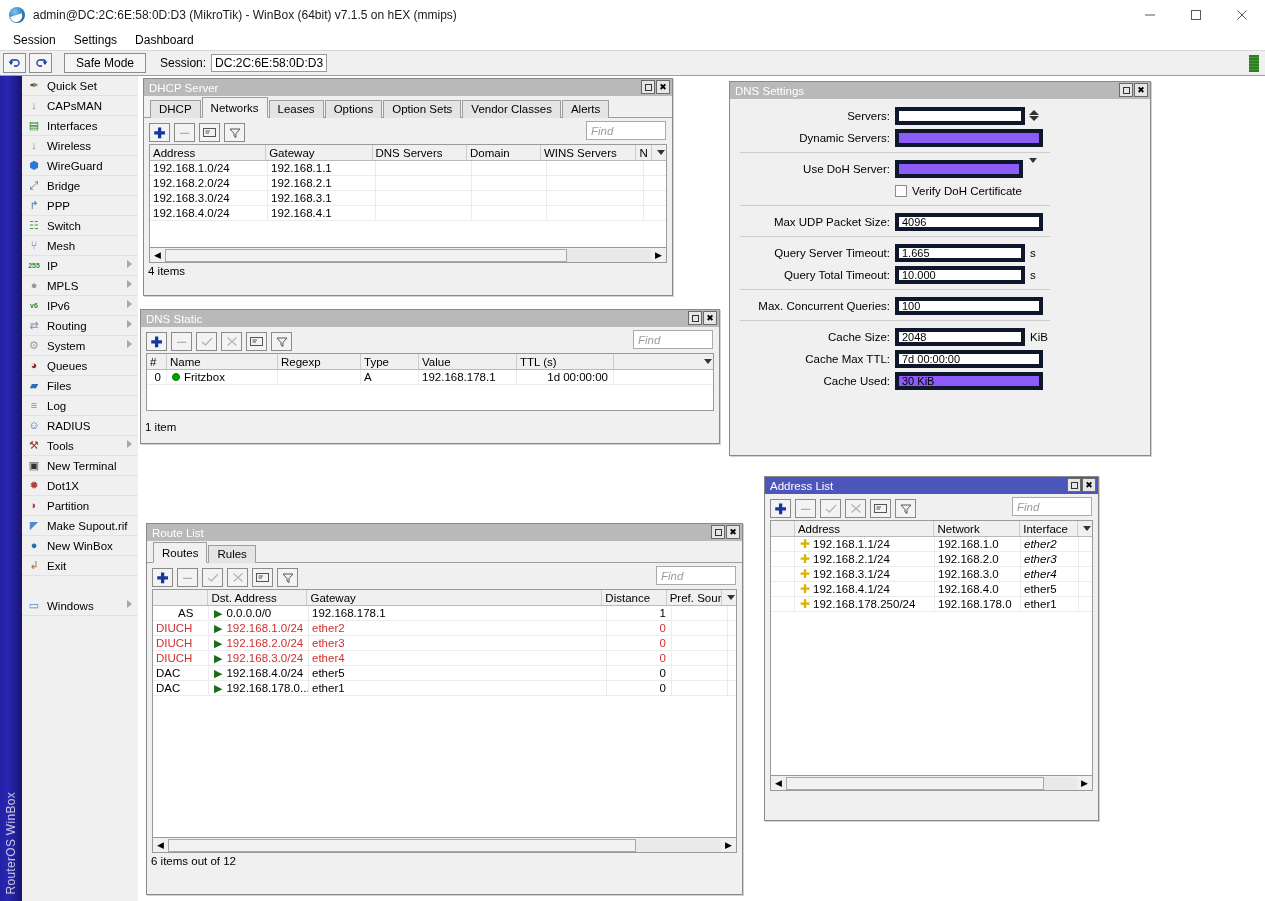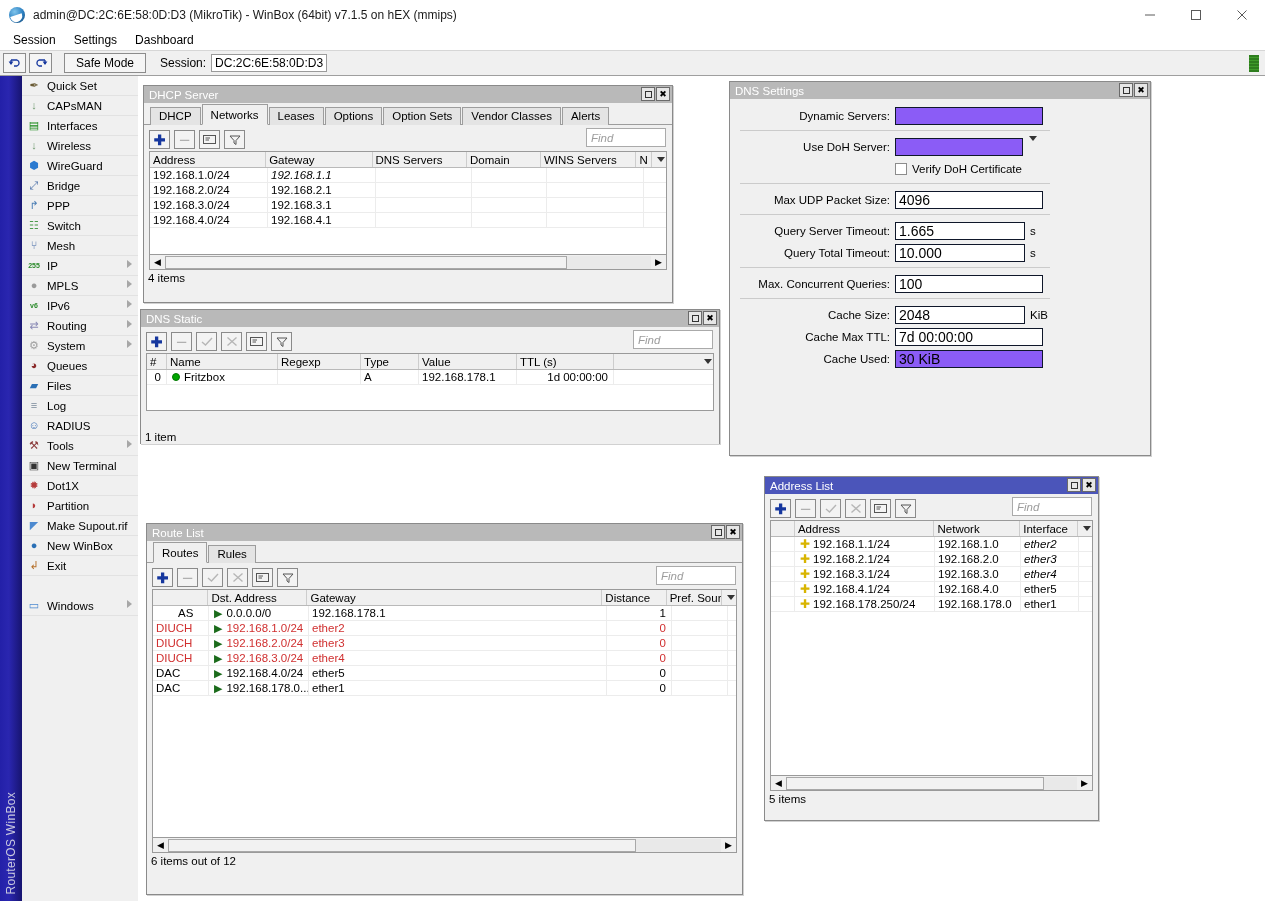--- a/index.html
+++ b/index.html
@@ -166,22 +166,22 @@
               background: #f0f0f0; font-size: 9px; }
   .hs-track { flex: 1; height: 13px; background: #e9e9e9; display: flex; }
   .hs-thumb { background: #f2f2f2; border: 1px solid #a8a8a8; height: 13px; }
   .statusbar { height: 15px; font-size: 11.5px; display: flex; align-items: center;
                padding-left: 4px; background: #f0f0f0; }
 
   
   .frow { display: flex; align-items: center; height: 21px; margin-bottom: 1px; }
   .flabel { font-size: 11.5px; text-align: right; padding-right: 5px; }
   .finput {
-    height: 18px; border: 1px solid #0f172a; background: #ffffff;
-    font-size: 14px; padding: 0 3px; display: flex; align-items: center;
+    height: 18px; border: 4px solid #0f172a; background: #ffffff;
+    font-size: 11px; padding: 0 3px; display: flex; align-items: center;
   }
   .finput.ro { background: #8b5cf6; }
   .funit { font-size: 11.5px; padding-left: 5px; }
   .spinner { width: 12px; margin-left: 4px; display: flex; flex-direction: column; gap: 1px; }
   .spin-up { width: 0; height: 0; border-bottom: 5px solid #333;
              border-left: 5px solid transparent; border-right: 5px solid transparent; }
   .spin-dn { width: 0; height: 0; border-top: 5px solid #333;
              border-left: 5px solid transparent; border-right: 5px solid transparent; }
   .cbrow { display: flex; align-items: center; height: 21px; }
   .cbox { width: 12px; height: 12px; border: 1px solid #8c8c8c; background: #fff; margin-right: 5px; }
@@ -366,21 +366,21 @@
         <span class="lbl">Exit</span>
       </div>
       <div class="side-gap"></div>
       <div class="side-item">
         <span class="ico" style="color: rgb(77, 138, 208);">▭</span>
         <span class="lbl">Windows</span>
         <span class="arrow"></span>
       </div>
     </div>
 
-  <div class="subwin" style="left:143px; top:85px; width:530px; height:218px;">
+  <div class="subwin" style="left:143px; top:78px; width:530px; height:218px;">
     <div class="tbar">
       <span>DHCP Server</span>
       <div class="tctl">
         <div class="b">
             <span class="sq"></span>
           </div>
         <div class="b">✖</div>
       </div>
     </div>
     <div class="tabs" id="dhcp-tabs">
@@ -423,21 +423,21 @@
         <div class="th" style="width:16px">N</div>
         <div class="th last dropcap">
             <span class="caret-down"></span>
           </div>
       </div>
       <div id="dhcp-rows">
           <div class="tr">
             <div class="td" style="width: 118px; border-right: 1px solid rgb(236, 236, 236);">
               <span>192.168.1.0/24</span>
             </div>
-            <div class="td" style="width: 108px; border-right: 1px solid rgb(236, 236, 236); font-style: italic;">
+            <div class="td" style="width: 108px; border-right: 1px solid rgb(236, 236, 236);">
               <span>192.168.1.1</span>
             </div>
             <div class="td" style="width: 96px; border-right: 1px solid rgb(236, 236, 236);">
               <span></span>
             </div>
             <div class="td" style="width: 75px; border-right: 1px solid rgb(236, 236, 236);">
               <span></span>
             </div>
             <div class="td" style="width: 97px; border-right: 1px solid rgb(236, 236, 236);">
               <span></span>
@@ -578,37 +578,45 @@
             </div>
             <div class="td" style="width: 98px; border-right: 1px solid rgb(236, 236, 236);">
               <span>192.168.178.1</span>
             </div>
             <div class="td right" style="width: 97px; border-right: 1px solid rgb(236, 236, 236);">
               <span>1d 00:00:00</span>
             </div>
           </div>
         </div>
     </div>
-    <div class="statusbar" style="margin-top:18px;">1 item</div>
+    <div class="statusbar" style="margin-top:8px;">1 item</div>
   </div>
 
   <div class="subwin" style="left:729px; top:81px; width:422px; height:375px;">
     <div class="tbar">
       <span>DNS Settings</span>
       <div class="tctl">
         <div class="b">
             <span class="sq"></span>
           </div>
         <div class="b">✖</div>
       </div>
     </div>
     <div style="display:flex; padding-top:6px;">
 
       <div style="width:320px;">
 
+        <div class="frow">
+          <div class="flabel" style="width:165px">Servers:</div>
+          <div class="finput" style="width:130px"></div>
+          <div class="spinner">
+            <span class="spin-up"></span>
+              <span class="spin-dn"></span>
+          </div>
+        </div>
 
         <div class="frow">
           <div class="flabel" style="width:165px">Dynamic Servers:</div>
           <div class="finput ro" style="width:148px"></div>
         </div>
         <div class="sep"></div>
 
         <div class="frow">
           <div class="flabel" style="width:165px">Use DoH Server:</div>
           <div class="finput ro" style="width:128px"></div>
@@ -974,16 +982,15 @@
           </div>
         </div>
     </div>
     <div class="hscroll" style="margin:0 5px; width:323px;">
       <div class="hs-arrow">◀</div>
       <div class="hs-track">
           <div class="hs-thumb" style="width:258px"></div>
         </div>
       <div class="hs-arrow">▶</div>
     </div>
-    <div class="statusbar">5 items</div>
   </div>
 
 </div>
 
 </body></html>

